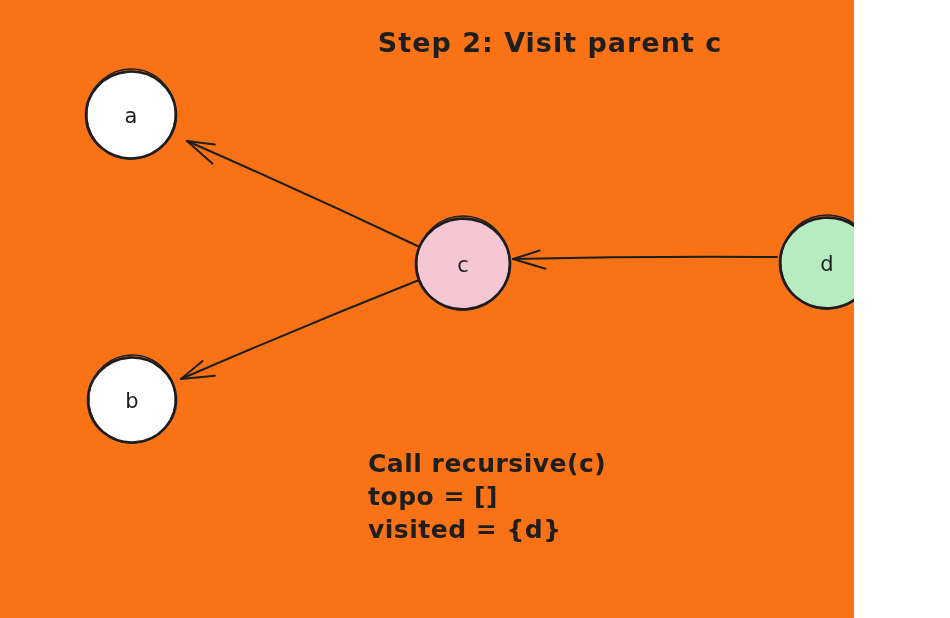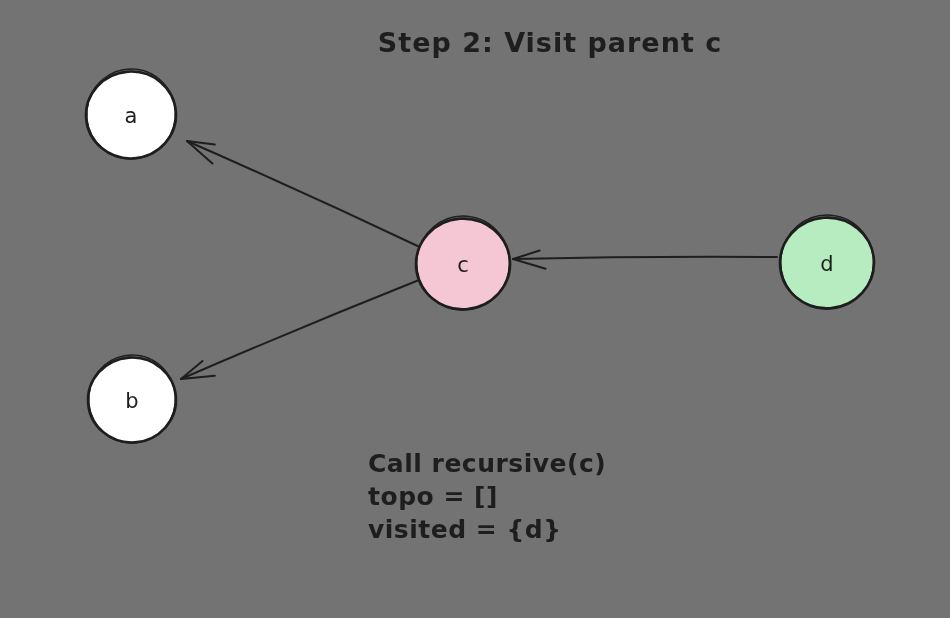--- a/index.html
+++ b/index.html
@@ -3,23 +3,23 @@
 <meta charset="utf-8">
 <style>
   html, body {
     margin: 0;
     padding: 0;
     background: #ffffff;
     font-family: "DejaVu Sans", "Liberation Sans", sans-serif;
   }
   .stage {
     position: relative;
-    width: 950px;
+    width: 854px;
     height: 618px;
-    background: #737373;
+    background: #f97316;
     overflow: hidden;
   }
   svg text {
     fill: #1e1e1e;
   }
   .title-text {
     font-size: 27px;
     font-weight: bold;
     letter-spacing: 1px;
   }

